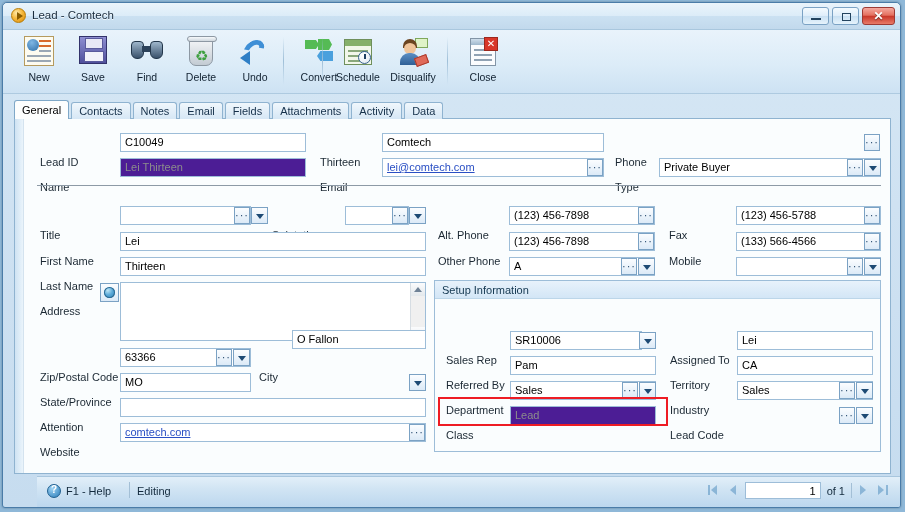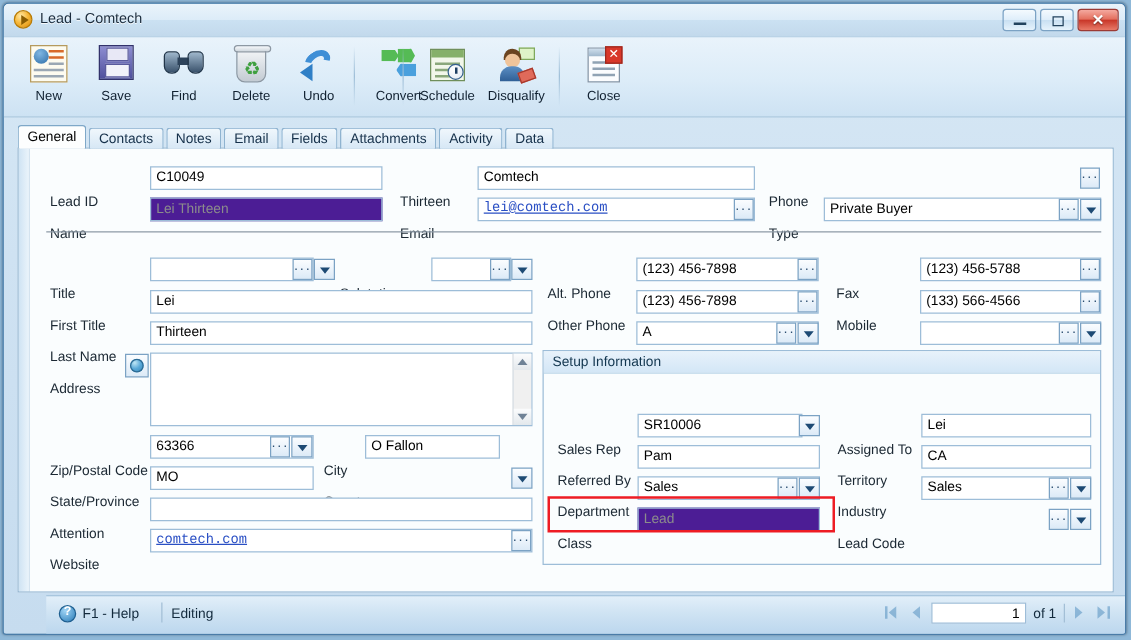--- a/index.html
+++ b/index.html
@@ -130,21 +130,21 @@
     background:linear-gradient(90deg,#cfe3f3,#eaf4fb);border-right:1px solid #d4e3ef;}
   .inner{position:absolute;left:9px;top:0;right:0;bottom:0;background:#fafdfe;}
   .hr{position:absolute;height:1px;background:#8d9aa6;}
 
   .lab{position:absolute;font-size:11px;color:#1b2833;white-space:nowrap;margin-top:19px;}
   .fld{
     position:absolute;height:19px;background:#fff;border:1px solid #9dbdd8;box-sizing:border-box;
     font-size:11px;color:#000;padding:2px 3px 0 4px;overflow:hidden;white-space:nowrap;
   }
   .fld.ro{background:#4c1d95;color:#8c8c8c;}
-  .fld.lnk{color:#2a4fc4;text-decoration:underline;font-family:Liberation Mono, monospace;}
+  .fld.lnk{color:#2a4fc4;text-decoration:underline;}
   .btn-ell{
     position:absolute;width:16px;height:17px;border:1px solid #7ba2c4;box-sizing:border-box;
     background:linear-gradient(180deg,#fbfdff,#dceaf7);
     font-size:10px;color:#234b72;text-align:center;line-height:9px;letter-spacing:1px;
   }
   .btn-ell:after{content:"\00B7\00B7\00B7";position:absolute;left:0;right:0;top:2px;font-size:11px;line-height:11px;color:#2a4d70;}
   .btn-dd{
     position:absolute;width:17px;height:17px;border:1px solid #7ba2c4;box-sizing:border-box;
     background:linear-gradient(180deg,#fbfdff,#dceaf7);
   }
@@ -375,42 +375,42 @@
       <div class="lab" style="left:16px;top:91px">Title</div>
       <div class="fld" style="left:96px;top:87px;width:131px"></div>
       <div class="btn-ell" style="left:210px;top:88px"></div>
       <div class="btn-dd" style="left:227px;top:88px"></div>
 
       <div class="lab" style="left:248px;top:91px">Salutation</div>
       <div class="fld" style="left:321px;top:87px;width:64px"></div>
       <div class="btn-ell" style="left:368px;top:88px"></div>
       <div class="btn-dd" style="left:385px;top:88px"></div>
 
-      <div class="lab" style="left:16px;top:117px">First Title</div>
+      <div class="lab" style="left:16px;top:117px">First Name</div>
       <div class="fld" style="left:96px;top:113px;width:306px">Lei</div>
 
       <div class="lab" style="left:16px;top:142px">Last Name</div>
       <div class="fld" style="left:96px;top:138px;width:306px">Thirteen</div>
 
       <div class="lab" style="left:16px;top:167px">Address</div>
       <div class="globe" style="left:76px;top:164px"></div>
       <div class="area" style="left:96px;top:163px;width:306px;height:59px">
         <div class="sb">
           <div class="ar up"></div>
           <div class="ar dn"></div>
         </div>
       </div>
 
       <div class="lab" style="left:16px;top:233px">Zip/Postal Code</div>
       <div class="fld" style="left:96px;top:229px;width:131px">63366</div>
       <div class="btn-ell" style="left:192px;top:230px"></div>
       <div class="btn-dd" style="left:209px;top:230px"></div>
 
       <div class="lab" style="left:235px;top:233px">City</div>
-      <div class="fld" style="left:268px;top:229px;width:108px">O Fallon</div>
+      <div class="fld" style="left:268px;top:211px;width:134px">O Fallon</div>
 
       <div class="lab" style="left:16px;top:258px">State/Province</div>
       <div class="fld" style="left:96px;top:254px;width:131px">MO</div>
 
       <div class="lab" style="left:235px;top:258px">Country</div>
       <div class="btn-dd" style="left:385px;top:255px"></div>
 
       <div class="lab" style="left:16px;top:283px">Attention</div>
       <div class="fld" style="left:96px;top:279px;width:306px"></div>
 

